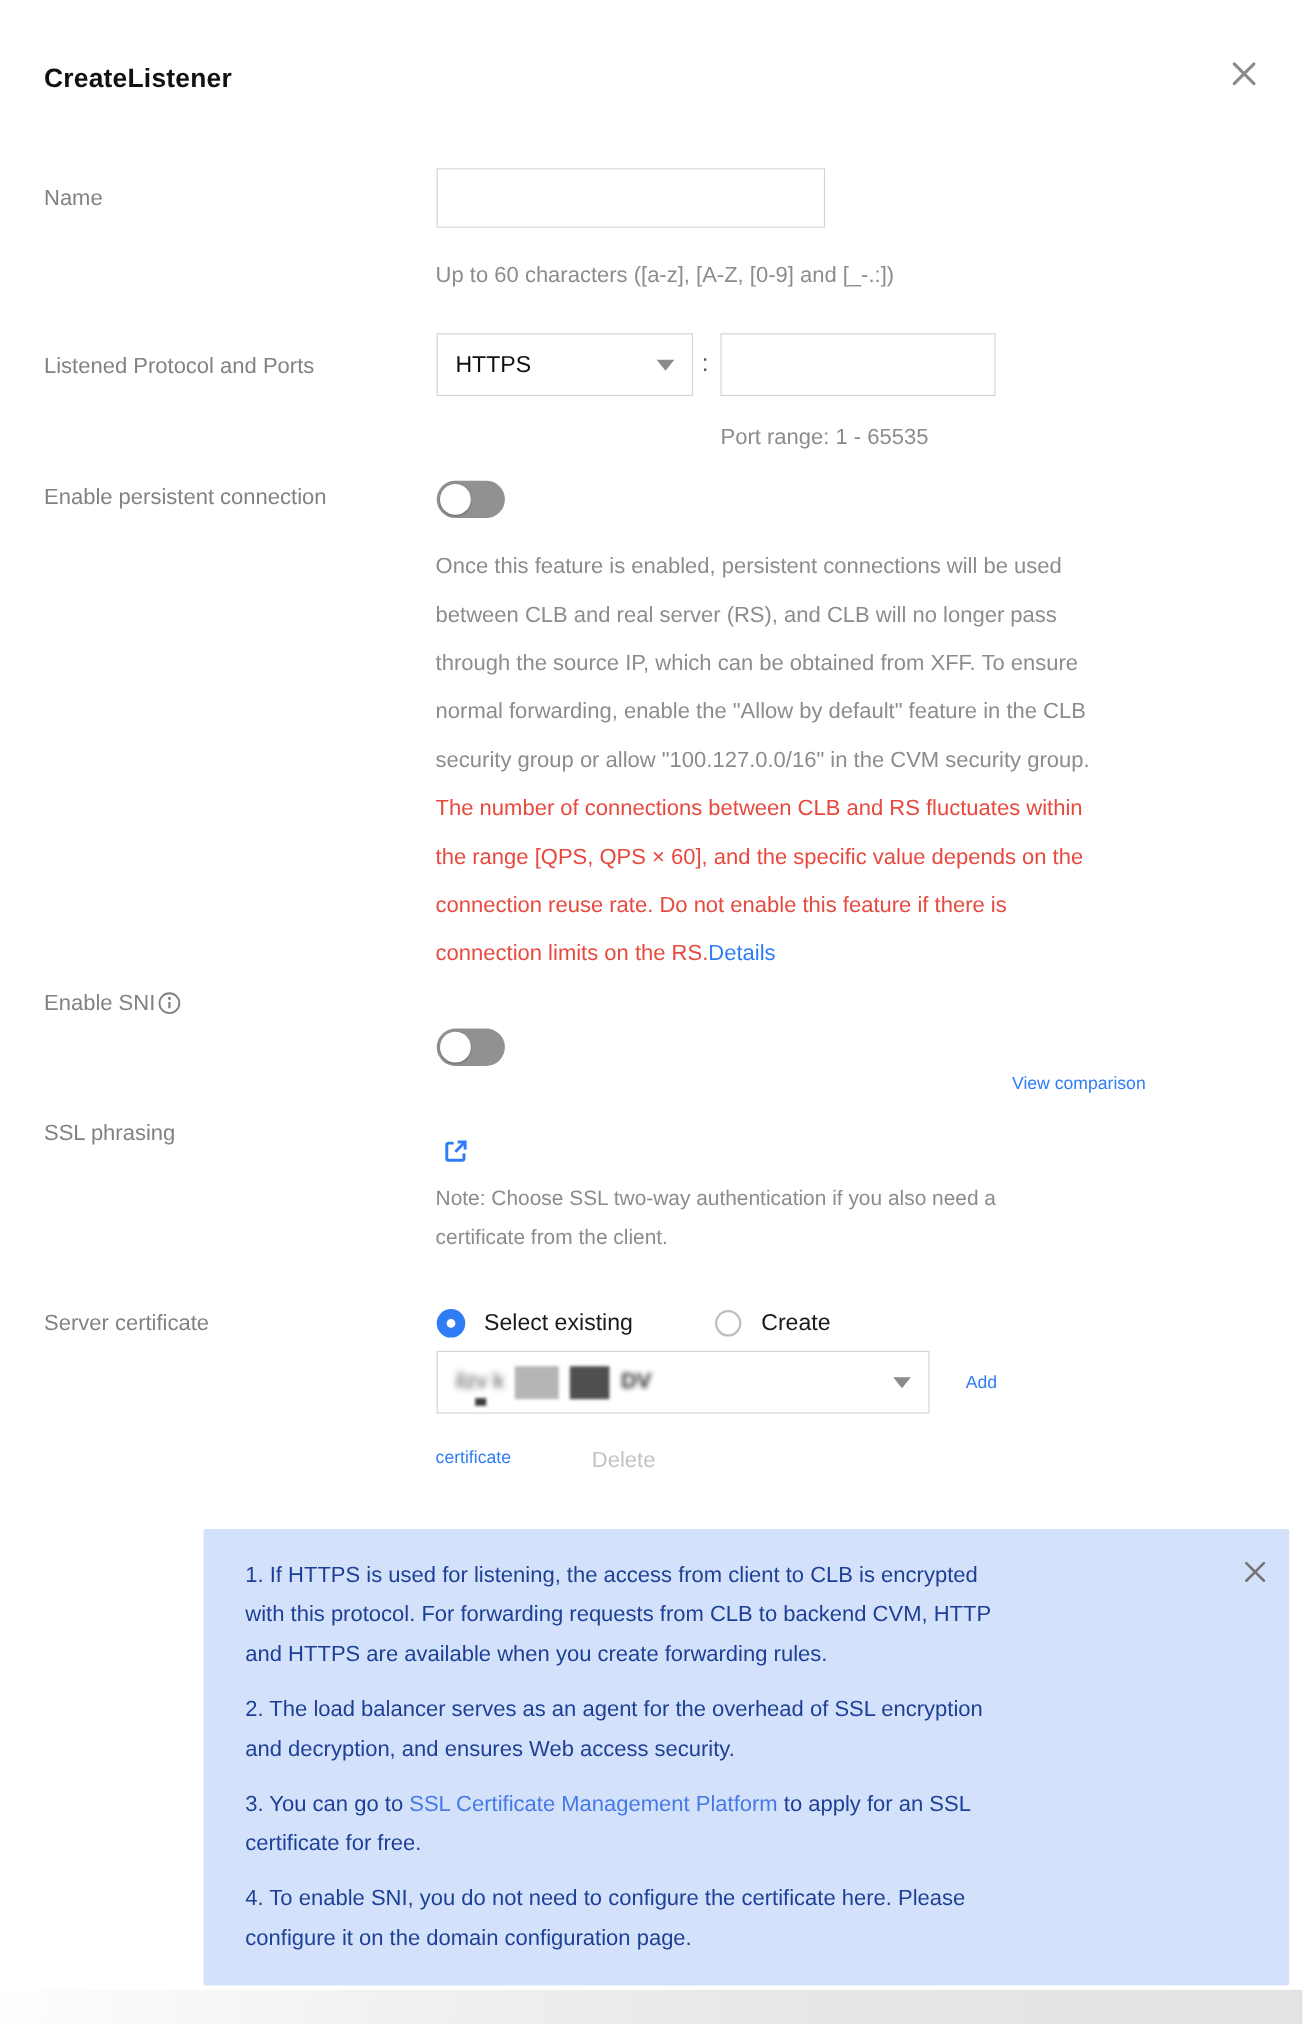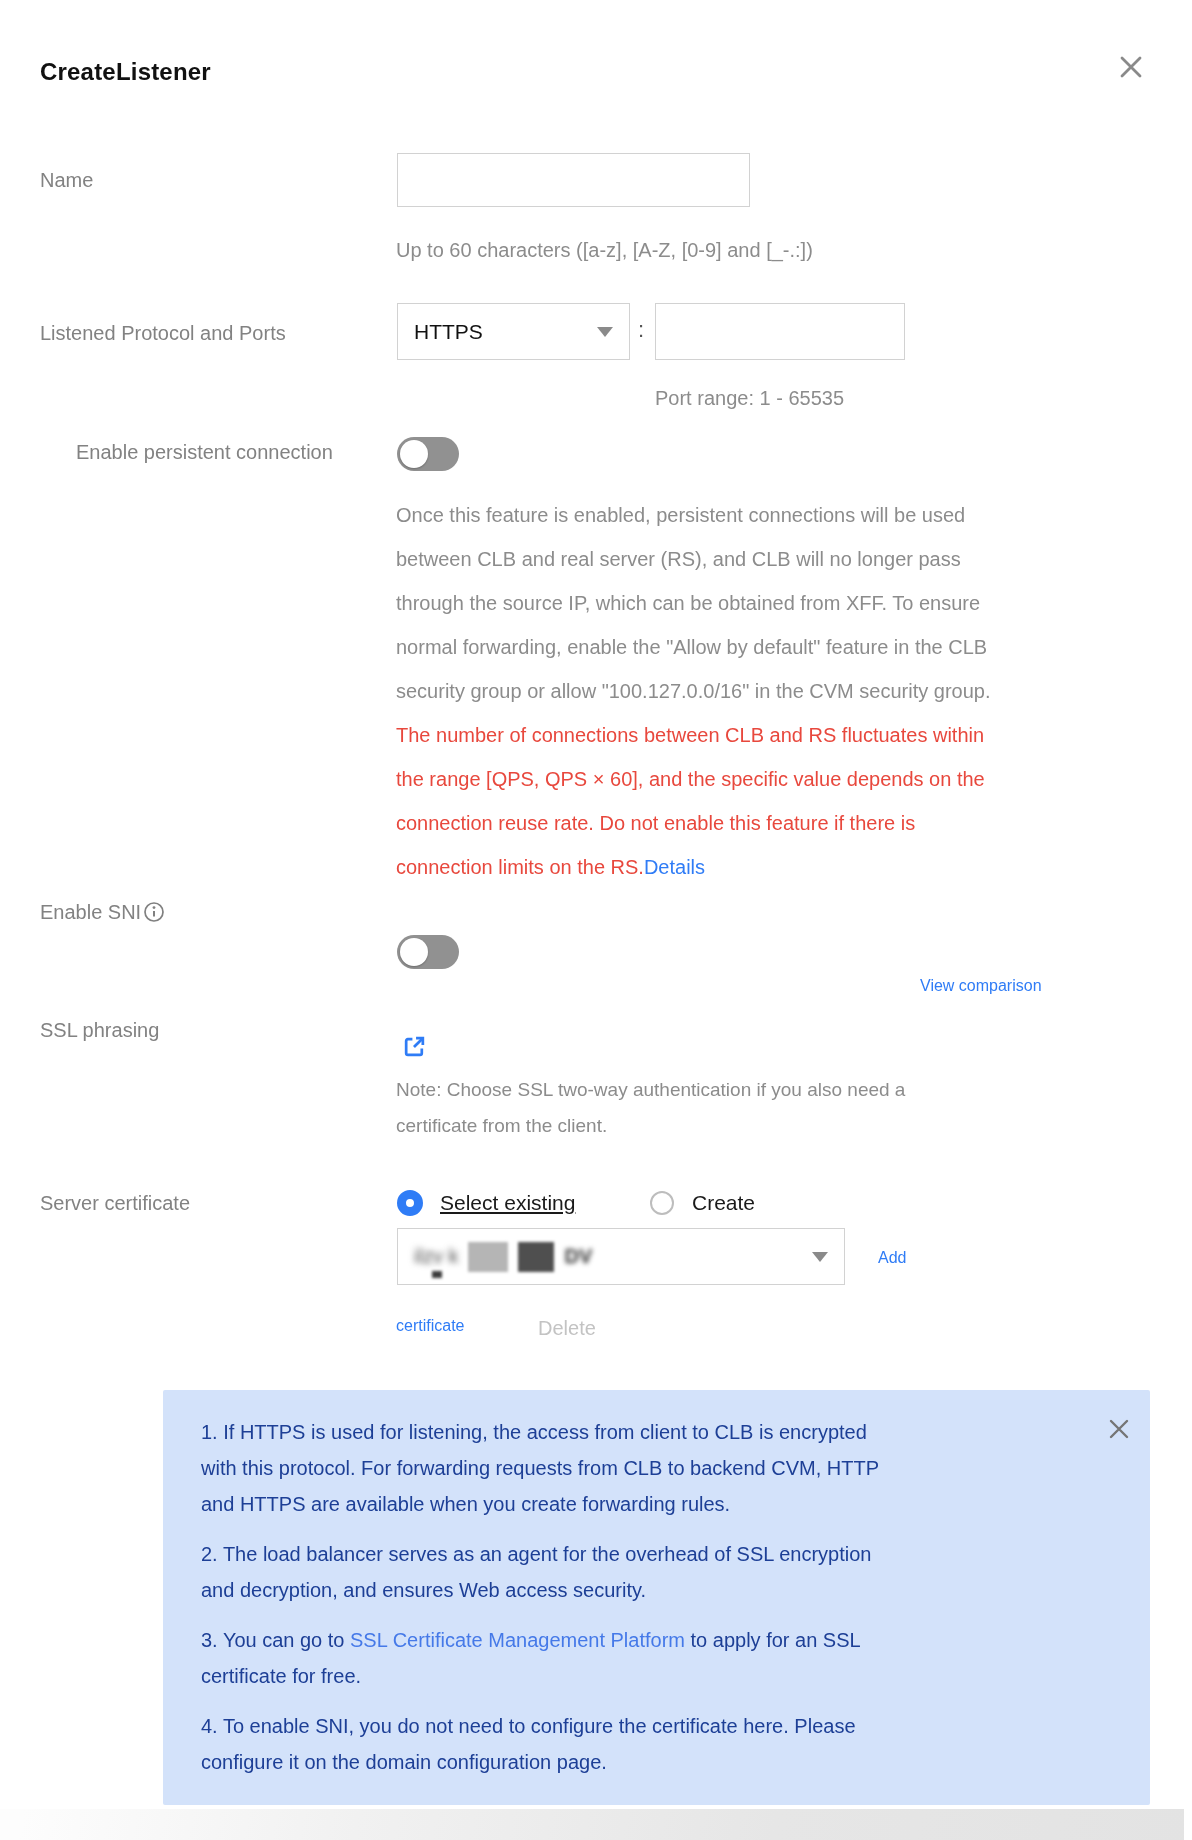--- a/index.html
+++ b/index.html
@@ -38,21 +38,21 @@
 
   .censored{display:flex;align-items:center;gap:10px;}
   .censored .blur-t{font-size:20px;color:#4a4a4a;filter:blur(3px);white-space:nowrap;}
   .censored .blk{display:inline-block;height:30px;filter:blur(1.5px);}
   .blk.light{width:40px;background:#b5b5b5;}
   .blk.dark{width:36px;background:#4f4f4f;}
   .cens-dot{position:absolute;left:34px;top:42px;width:10px;height:7px;background:#3c3c3c;filter:blur(1.5px);}
 
   .disabled-link{color:var(--disabled-gray,#c3c3c3);font-size:20px;cursor:default;}
 
-  .notice{background:var(--notice-bg,#d3e2fa);border-radius:2px;padding:24px 38px;color:var(--notice-text,#1d3f96);}
+  .notice{background:var(--notice-bg,#d3e2fa);border-radius:2px;padding:24px 38px;color:var(--notice-text,#1d3f96);margin-left:22px;}
   .notice p{margin:0 0 14px 0;font-size:20px;line-height:36px;}
   .notice p:last-child{margin-bottom:0;}
   .notice .nlink{color:var(--notice-link,#4579e8);cursor:pointer;}
 
   .icon-btn{cursor:pointer;background:none;border:none;padding:0;line-height:0;}
   .bottom-band{background:linear-gradient(100deg,#fdfdfd 2%,#f1f1f1 30%,#e6e6e6 65%,#e3e3e3 100%);}
 </style>
 </head>
 <body>
 
@@ -71,21 +71,21 @@
 
   <div class="abs field-label" style="left:40px;top:320px;">Listened Protocol and Ports</div>
   <div class="abs select-box" style="left:397px;top:303px;width:233px;height:57px;">
     <span class="value">HTTPS</span>
     <span class="caret"></span>
   </div>
   <div class="abs" style="left:638px;top:317px;font-size:22px;color:#555;">:</div>
   <input class="abs text-input" style="left: 655px; top: 303px; width: 250px; height: 57px;" value="">
   <div class="abs hint" style="left:655px;top:385px;">Port range: 1 - 65535</div>
 
-  <div class="abs field-label" style="left:40px;top:439px;margin-left:36px;">Enable persistent connection</div>
+  <div class="abs field-label" style="left:40px;top:439px;">Enable persistent connection</div>
   <div class="abs toggle" style="left:397px;top:437px;">
     <span class="knob"></span>
   </div>
   <div class="abs para-gray pre" style="left:396px;top:493px;width:660px;">Once this feature is enabled, persistent connections will be used
 between CLB and real server (RS), and CLB will no longer pass
 through the source IP, which can be obtained from XFF. To ensure
 normal forwarding, enable the "Allow by default" feature in the CLB
 security group or allow "100.127.0.0/16" in the CVM security group.</div>
   <div class="abs para-red" style="left:396px;top:713px;width:680px;"><span class="pre">The number of connections between CLB and RS fluctuates within
 the range [QPS, QPS × 60], and the specific value depends on the
@@ -113,21 +113,21 @@
       <path d="M10 5 H5.6 C4.7 5 4 5.7 4 6.6 V18.4 C4 19.3 4.7 20 5.6 20 H17.4 C18.3 20 19 19.3 19 18.4 V14" fill="none" stroke="#2f7cf6" stroke-width="2.6"></path>
       <path d="M13.5 4 H20 V10.5" fill="none" stroke="#2f7cf6" stroke-width="2.6"></path>
       <path d="M19.5 4.5 L11.5 12.5" fill="none" stroke="#2f7cf6" stroke-width="2.6"></path>
     </svg>
   </span>
   <div class="abs note pre" style="left:396px;top:1072px;width:640px;">Note: Choose SSL two-way authentication if you also need a
 certificate from the client.</div>
 
   <div class="abs field-label" style="left:40px;top:1190px;">Server certificate</div>
   <span class="abs radio-outer radio-on" style="left:397px;top:1190px;"></span>
-  <span class="abs radio-label" style="left:440px;top:1189px;text-decoration:underline;">Select existing</span>
+  <span class="abs radio-label" style="left:440px;top:1189px;">Select existing</span>
   <span class="abs radio-outer radio-off" style="left:650px;top:1191px;"></span>
   <span class="abs radio-label" style="left:692px;top:1189px;">Create</span>
 
   <div class="abs select-box" style="left:397px;top:1228px;width:448px;height:57px;">
     <div class="censored">
       <span class="blur-t">ilzv k</span>
       <span class="blk light"></span>
       <span class="blk dark"></span>
       <span class="blur-t" style="color:#2e2e2e;filter:blur(2.5px);font-weight:700;">DV</span>
     </div>

